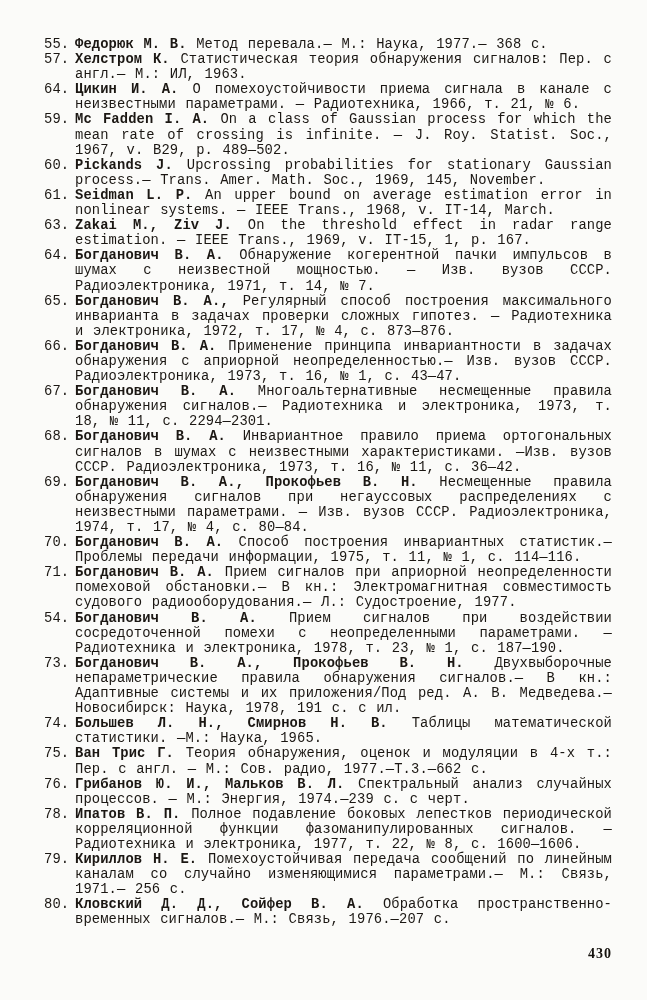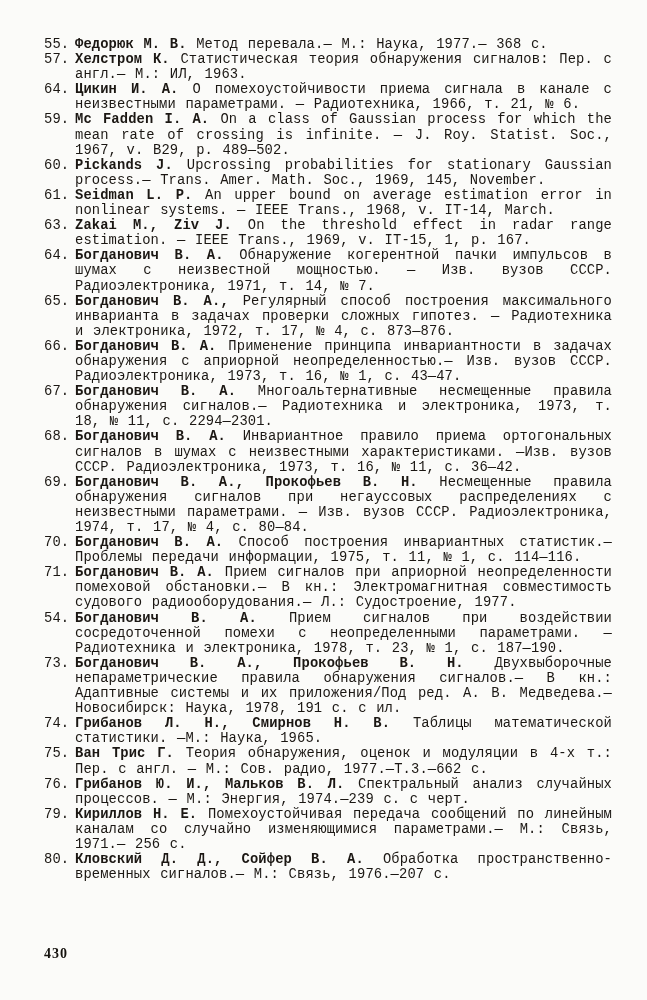--- a/index.html
+++ b/index.html
@@ -38,21 +38,21 @@
     text-align: justify;
   }
   .ref-authors {
     font-weight: bold;
   }
   .page-number {
     position: absolute;
     top: 946px;
     left: 44px;
     width: 568px;
-    text-align: left;
+    text-align: right;
     font-size: 14px;
     font-weight: bold;
     letter-spacing: 1px;
     color: #15120e;
   }
 </style>
 </head>
 <body>
 
 <div class="page">
@@ -139,34 +139,38 @@
     <span class="ref-body"><span class="ref-authors">Богданович В. А.</span><span class="ref-text"> Прием сигналов при воздействии сосредоточенной помехи с неопределенными параметрами. — Радиотехника и электроника, 1978, т. 23, № 1, с. 187—190.</span></span>
   </div>
 
   <div class="ref">
     <span class="ref-num">73.</span>
     <span class="ref-body"><span class="ref-authors">Богданович В. А., Прокофьев В. Н.</span><span class="ref-text"> Двухвыборочные непараметрические правила обнаружения сигналов.— В кн.: Адаптивные системы и их приложения/Под ред. А. В. Медведева.— Новосибирск: Наука, 1978, 191 с. с ил.</span></span>
   </div>
 
   <div class="ref">
     <span class="ref-num">74.</span>
-    <span class="ref-body"><span class="ref-authors">Грибанов Л. Н., Смирнов Н. В.</span><span class="ref-text"> Таблицы математической статистики. —М.: Наука, 1965.</span></span>
+    <span class="ref-body"><span class="ref-authors">Большев Л. Н., Смирнов Н. В.</span><span class="ref-text"> Таблицы математической статистики. —М.: Наука, 1965.</span></span>
   </div>
 
   <div class="ref">
     <span class="ref-num">75.</span>
     <span class="ref-body"><span class="ref-authors">Ван Трис Г.</span><span class="ref-text"> Теория обнаружения, оценок и модуляции в 4-х т.: Пер. с англ. — М.: Сов. радио, 1977.—Т.3.—662 с.</span></span>
   </div>
 
   <div class="ref">
     <span class="ref-num">76.</span>
     <span class="ref-body"><span class="ref-authors">Грибанов Ю. И., Мальков В. Л.</span><span class="ref-text"> Спектральный анализ случайных процессов. — М.: Энергия, 1974.—239 с. с черт.</span></span>
   </div>
 
 
+  <div class="ref">
+    <span class="ref-num">78.</span>
+    <span class="ref-body"><span class="ref-authors">Ипатов В. П.</span><span class="ref-text"> Полное подавление боковых лепестков периодической корреляционной функции фазоманипулированных сигналов. — Радиотехника и электроника, 1977, т. 22, № 8, с. 1600—1606.</span></span>
+  </div>
 
   <div class="ref">
     <span class="ref-num">79.</span>
     <span class="ref-body"><span class="ref-authors">Кириллов Н. Е.</span><span class="ref-text"> Помехоустойчивая передача сообщений по линейным каналам со случайно изменяющимися параметрами.— М.: Связь, 1971.— 256 с.</span></span>
   </div>
 
   <div class="ref">
     <span class="ref-num">80.</span>
     <span class="ref-body"><span class="ref-authors">Кловский Д. Д., Сойфер В. А.</span><span class="ref-text"> Обработка пространственно-временных сигналов.— М.: Связь, 1976.—207 с.</span></span>
   </div>

